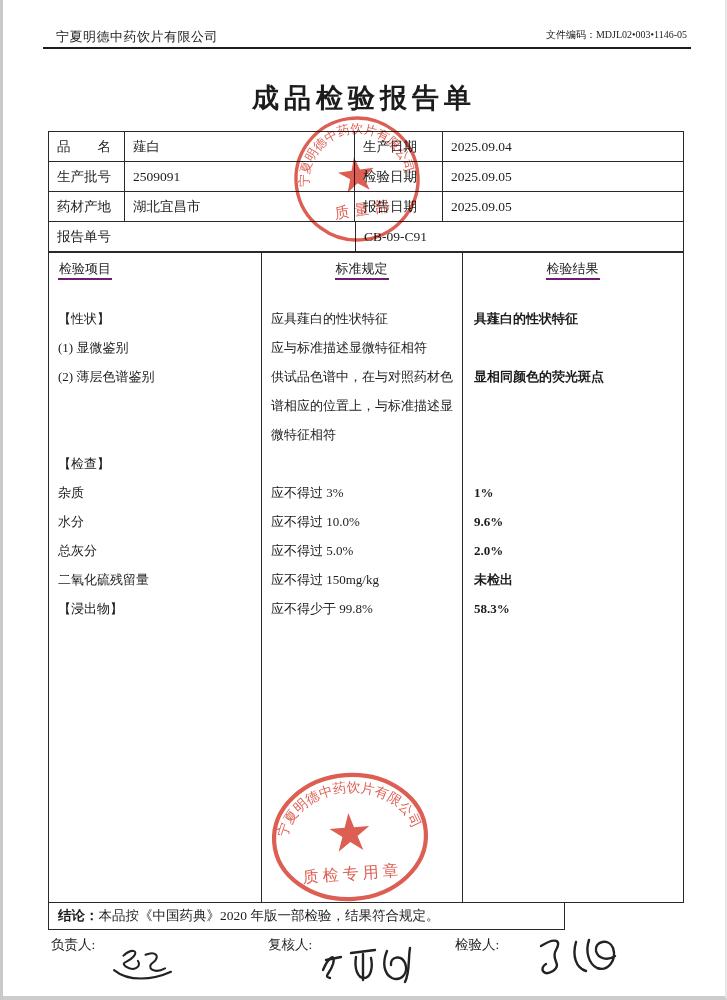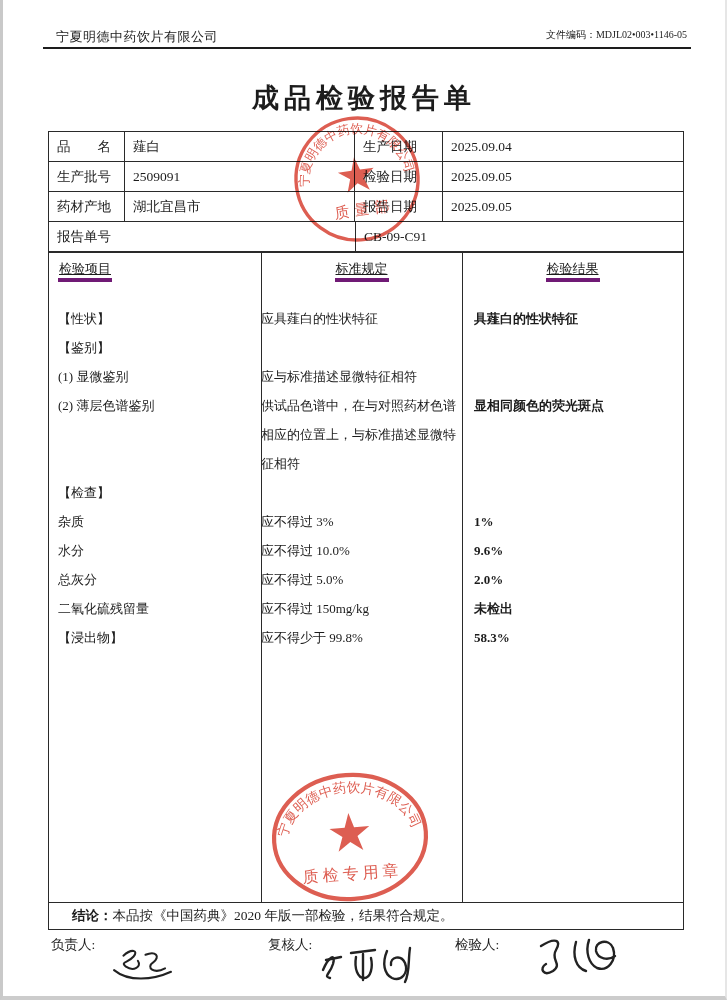--- a/index.html
+++ b/index.html
@@ -24,29 +24,29 @@
   .bdr { border-right:1px solid #2a2a2a; }
   
   .main-table { position:absolute; left:45px; top:251px; width:636px; height:652px; border:1px solid #2a2a2a; font-size:13px; }
   .vline { position:absolute; top:0; bottom:0; width:1px; background:#2a2a2a; }
   .vline.v1 { left:212px; } .vline.v2 { left:413px; }
   .mt-header { display:flex; height:34px; padding-top:8px; }
   .mh-cell { line-height:18px; }
   .mh-item { width:212px; padding-left:9px; }
   .mh-std  { width:201px; text-align:center; }
   .mh-res  { flex:1; text-align:center; }
-  .mh-cell span { border-bottom:4px solid #701a75; padding:0 1px 2px 1px;text-decoration:underline; }
+  .mh-cell span { border-bottom:2px solid #701a75; padding:0 1px 2px 1px; }
   .mt-body { padding-top:18px; }
   .mt-row { display:flex; align-items:flex-start; min-height:29px; }
   .c-item { width:212px; padding-left:9px;  line-height:29px; }
-  .c-std  { width:201px; padding-right:6px; line-height:29px; }
+  .c-std  { width:201px; padding-left:10px; padding-right:6px; line-height:29px; }
   .c-res  { flex:1; padding-left:12px; padding-right:6px; line-height:29px;font-weight:bold; }
   
-  .conclusion { position:absolute; left:45px; top:902px; width:636px; height:28px;
-                border:1px solid #2a2a2a; font-size:13.5px; line-height:26px; padding-left:23px; }
+  .conclusion { position:absolute; left:45px; top:902px; width:517px; height:28px;
+                border:1px solid #2a2a2a; font-size:13.5px; line-height:26px; padding-left:9px; }
   .conclusion b { font-weight:bold; }
   
   .sig-label { position:absolute; top:936px; font-size:13.5px; }
   .sig-label.s1 { left:48px; } .sig-label.s2 { left:265px; } .sig-label.s3 { left:452px; }
   .sig-svg { position:absolute; }
   .sig-svg path { fill:none; stroke:#222; stroke-width:2.4; stroke-linecap:round; stroke-linejoin:round; }
   
   .stamp { position:absolute; mix-blend-mode:multiply; opacity:.82; }
   .stamp-top { left:287px; top:112px; transform:rotate(-8deg); }
   .stamp-bottom { left:266px; top:770px; transform:rotate(-4deg); }
@@ -95,25 +95,20 @@
       <div class="mh-cell mh-item"><span>检验项目</span></div>
       <div class="mh-cell mh-std"><span>标准规定</span></div>
       <div class="mh-cell mh-res"><span>检验结果</span></div>
     </div>
 
     <div class="mt-body">
       <div class="mt-row">
         <div class="c-item">【性状】</div>
         <div class="c-std">应具薤白的性状特征</div>
         <div class="c-res">具薤白的性状特征</div>
-      </div>
-      <div class="mt-row">
-        <div class="c-item">【鉴别】</div>
-        <div class="c-std"></div>
-        <div class="c-res"></div>
       </div>
       <div class="mt-row">
         <div class="c-item">(1) 显微鉴别</div>
         <div class="c-std">应与标准描述显微特征相符</div>
       </div>
       <div class="mt-row">
         <div class="c-item">(2) 薄层色谱鉴别</div>
         <div class="c-std">供试品色谱中，在与对照药材色谱相应的位置上，与标准描述显微特征相符</div>
         <div class="c-res">显相同颜色的荧光斑点</div>
       </div>

